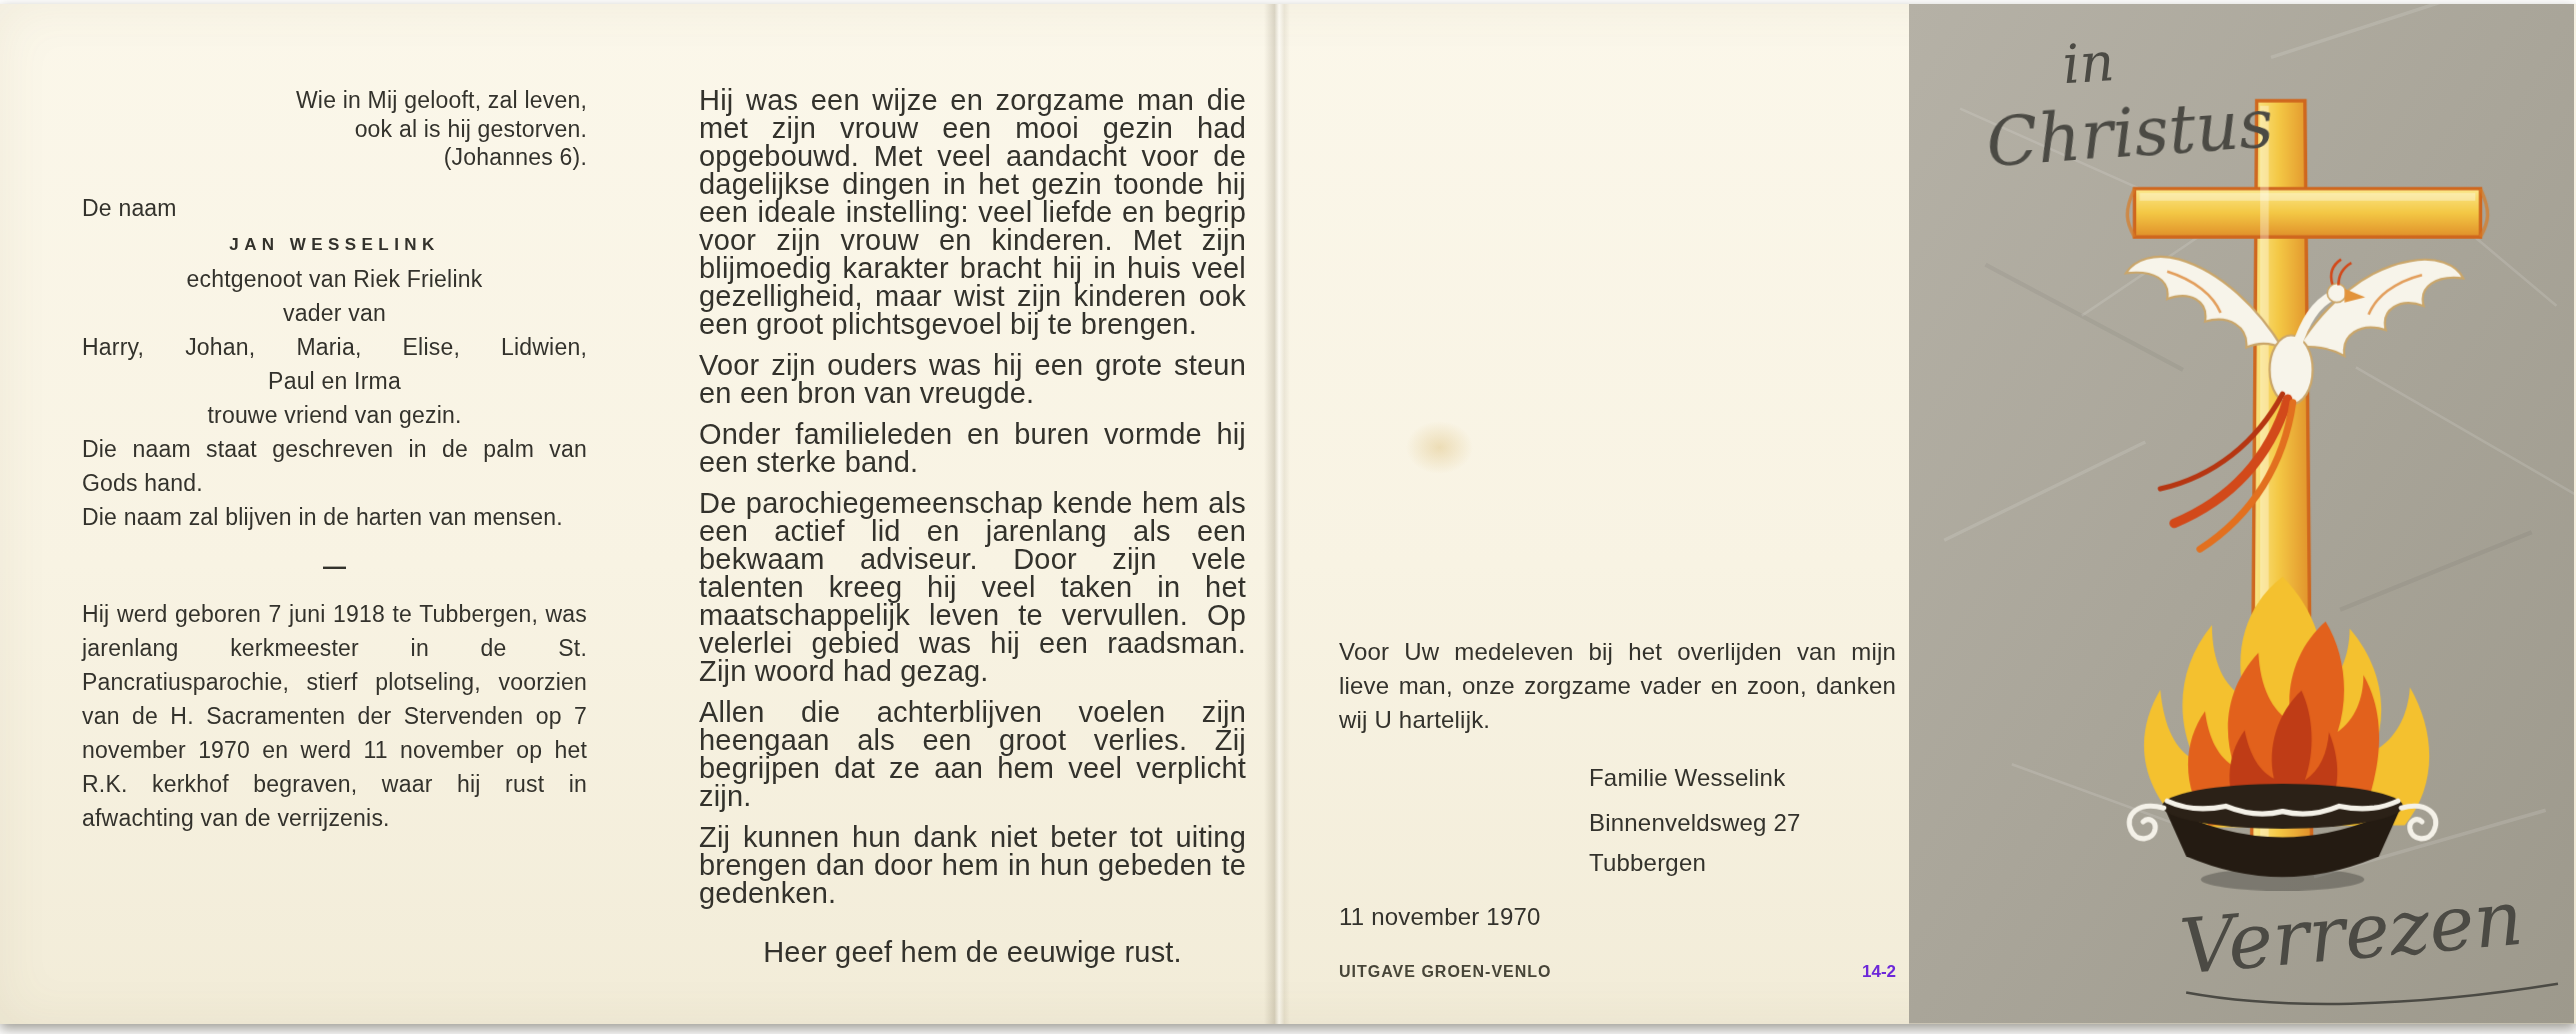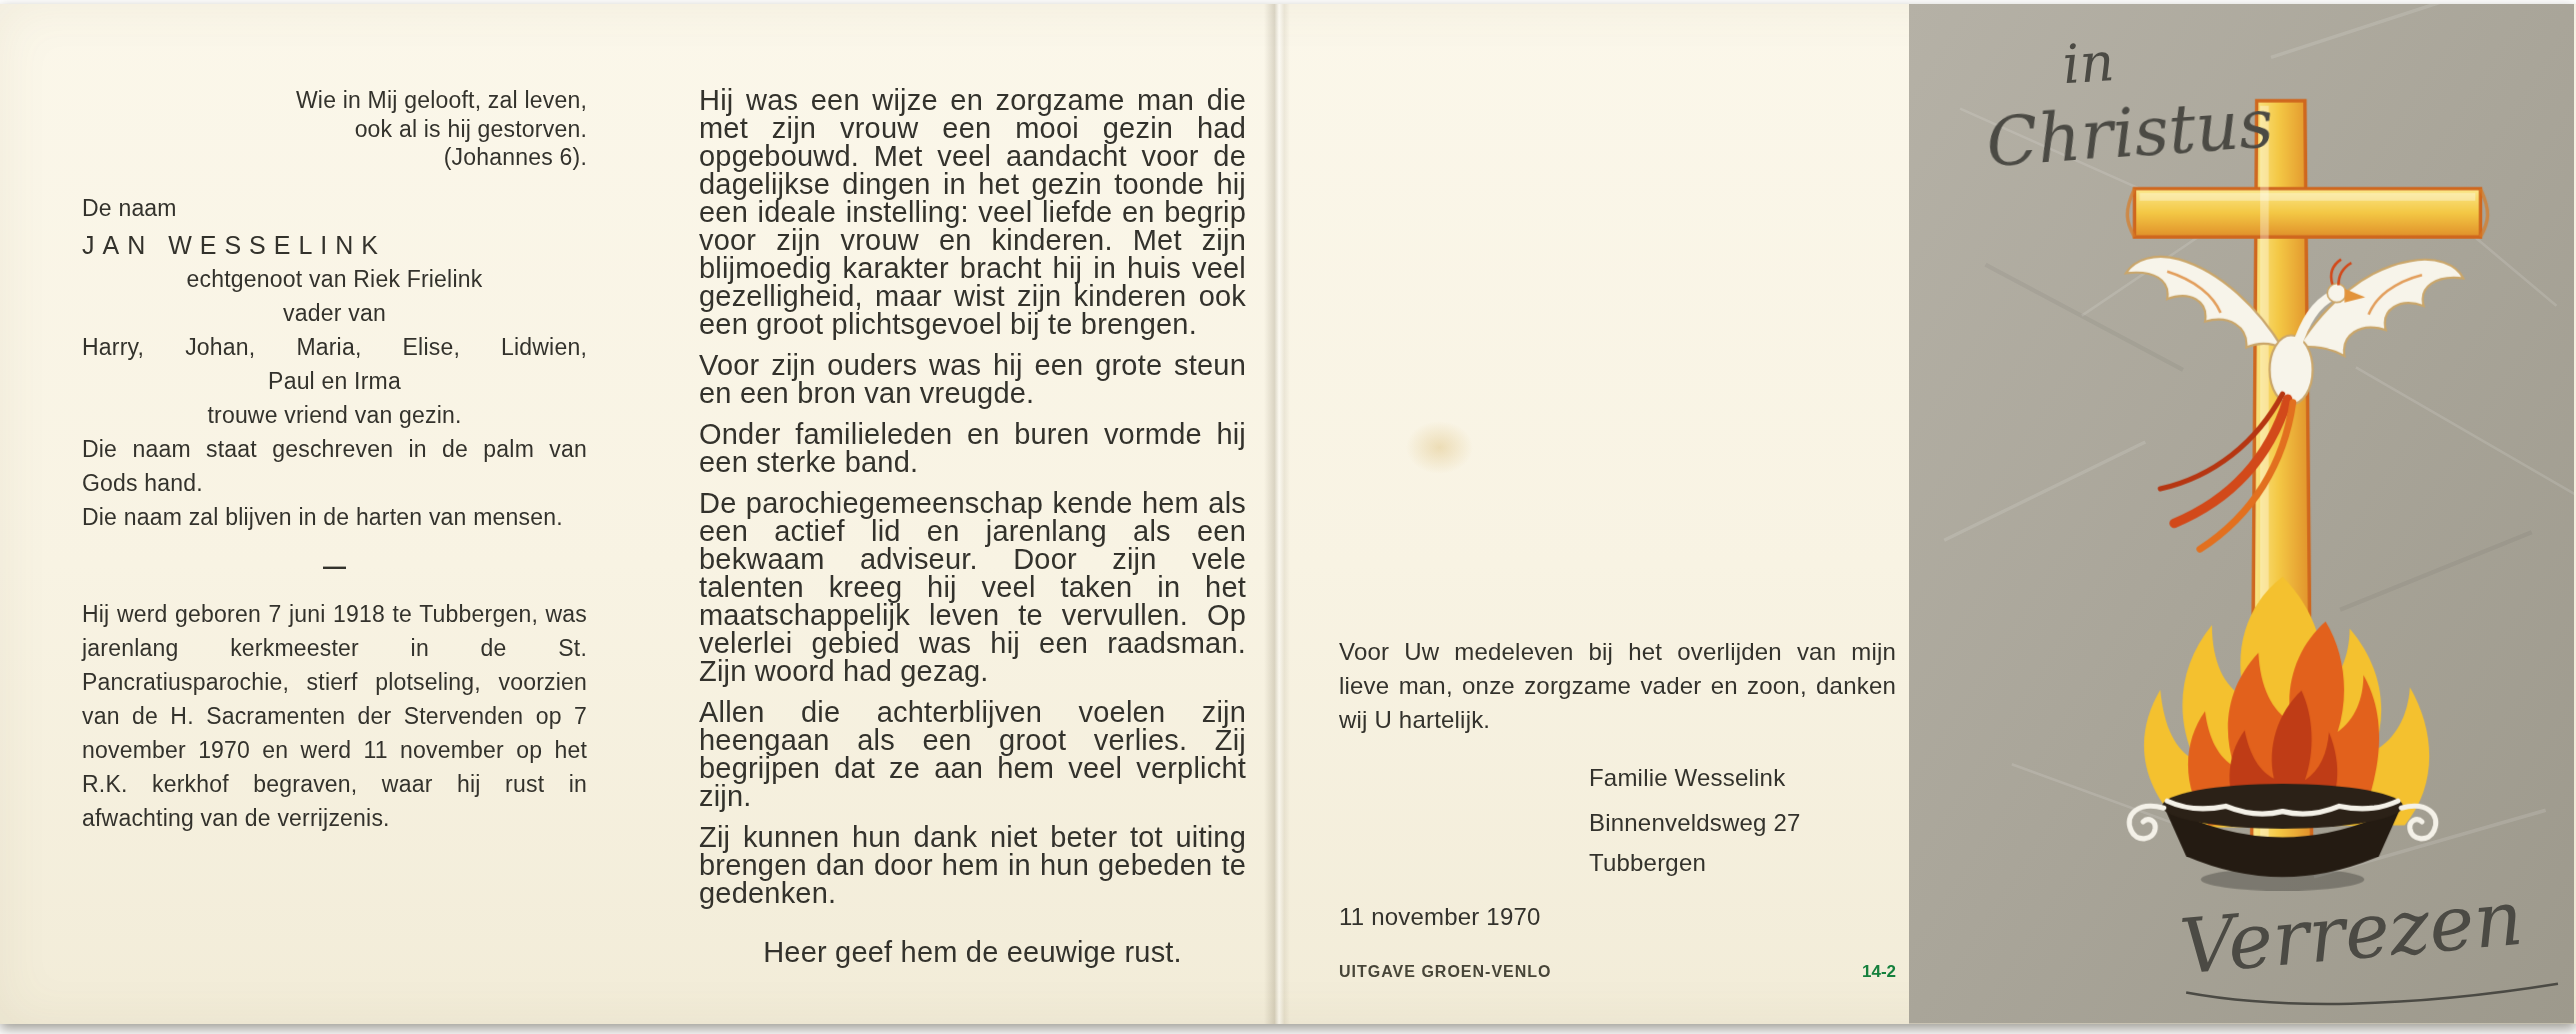--- a/index.html
+++ b/index.html
@@ -19,39 +19,39 @@
     background:linear-gradient(90deg,rgba(110,100,75,0) 0%,rgba(110,100,75,.22) 40%,rgba(255,255,255,.45) 58%,rgba(110,100,75,.10) 78%,rgba(110,100,75,0) 100%);
   }
   .stain{
     position:absolute;left:1406px;top:421px;width:67px;height:53px;border-radius:50%;
     background:radial-gradient(closest-side,rgba(205,160,60,.28),rgba(205,160,60,0));
   }
   .panel{position:absolute;}
   .panel-1{left:82px;top:86px;width:505px;font-size:23px;line-height:34px;letter-spacing:0.2px;}
   .panel-1 .quote{margin-left:102px;text-align:right;line-height:28.5px;margin-bottom:19px;}
   .panel-1 .label-name{margin-bottom:3.4px;}
-  .deceased-name{font-weight:normal;letter-spacing:.32em;text-align:left;font-size:25px;}
+  .deceased-name{font-weight:bold;letter-spacing:.32em;text-align:center;font-size:17px;}
   .cline{text-align:center;}
   .jline{text-align:justify;text-align-last:justify;}
   .jpara{text-align:justify;}
   .divider{text-align:center;margin:15.5px 0 14px 0;font-weight:bold;}
   .panel-2{left:699px;top:86px;width:547px;font-size:29px;line-height:28px;letter-spacing:0.2px;}
   .panel-2 p{margin:0 0 13px 0;text-align:justify;}
   .panel-2 .closing{margin-top:31px;text-align:center;}
   .panel-3{left:1339px;top:635px;width:557px;font-size:24px;line-height:34px;letter-spacing:0.2px;}
   .panel-3 .thanks{text-align:justify;margin-bottom:21px;}
   .addr{margin-left:250px;line-height:40px;}
   .addr .family{margin-bottom:5.2px;}
   .date-line{margin-top:17px;}
   .imprint{
     position:absolute;left:1339px;top:962px;width:557px;
     display:flex;justify-content:space-between;align-items:baseline;
   }
   .publisher{font-size:16px;letter-spacing:1px;font-weight:bold;color:#474538;}
-  .print-code{font-size:17px;font-weight:bold;color:#15803d;}
+  .print-code{font-size:17px;font-weight:bold;color:#6d28d9;}
   .art{
     position:absolute;left:1909px;top:4.3px;right:1.7px;bottom:11.2px;
   }
   .art svg{display:block;width:100%;height:100%;}
 </style>
 </head>
 <body>
 
 <div class="card"></div>
 

